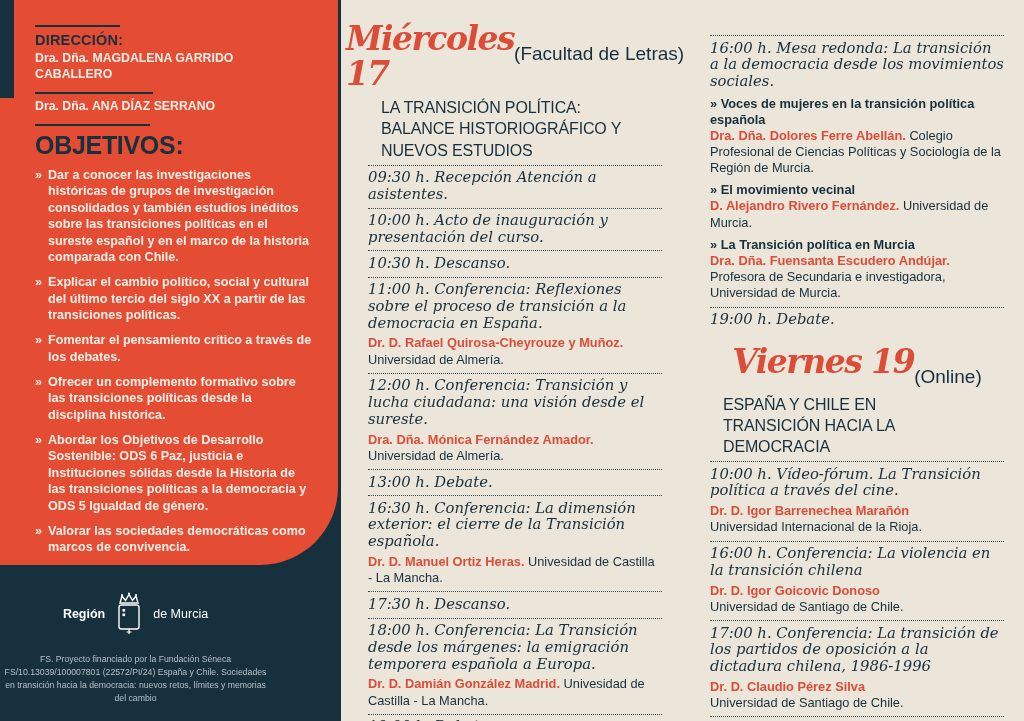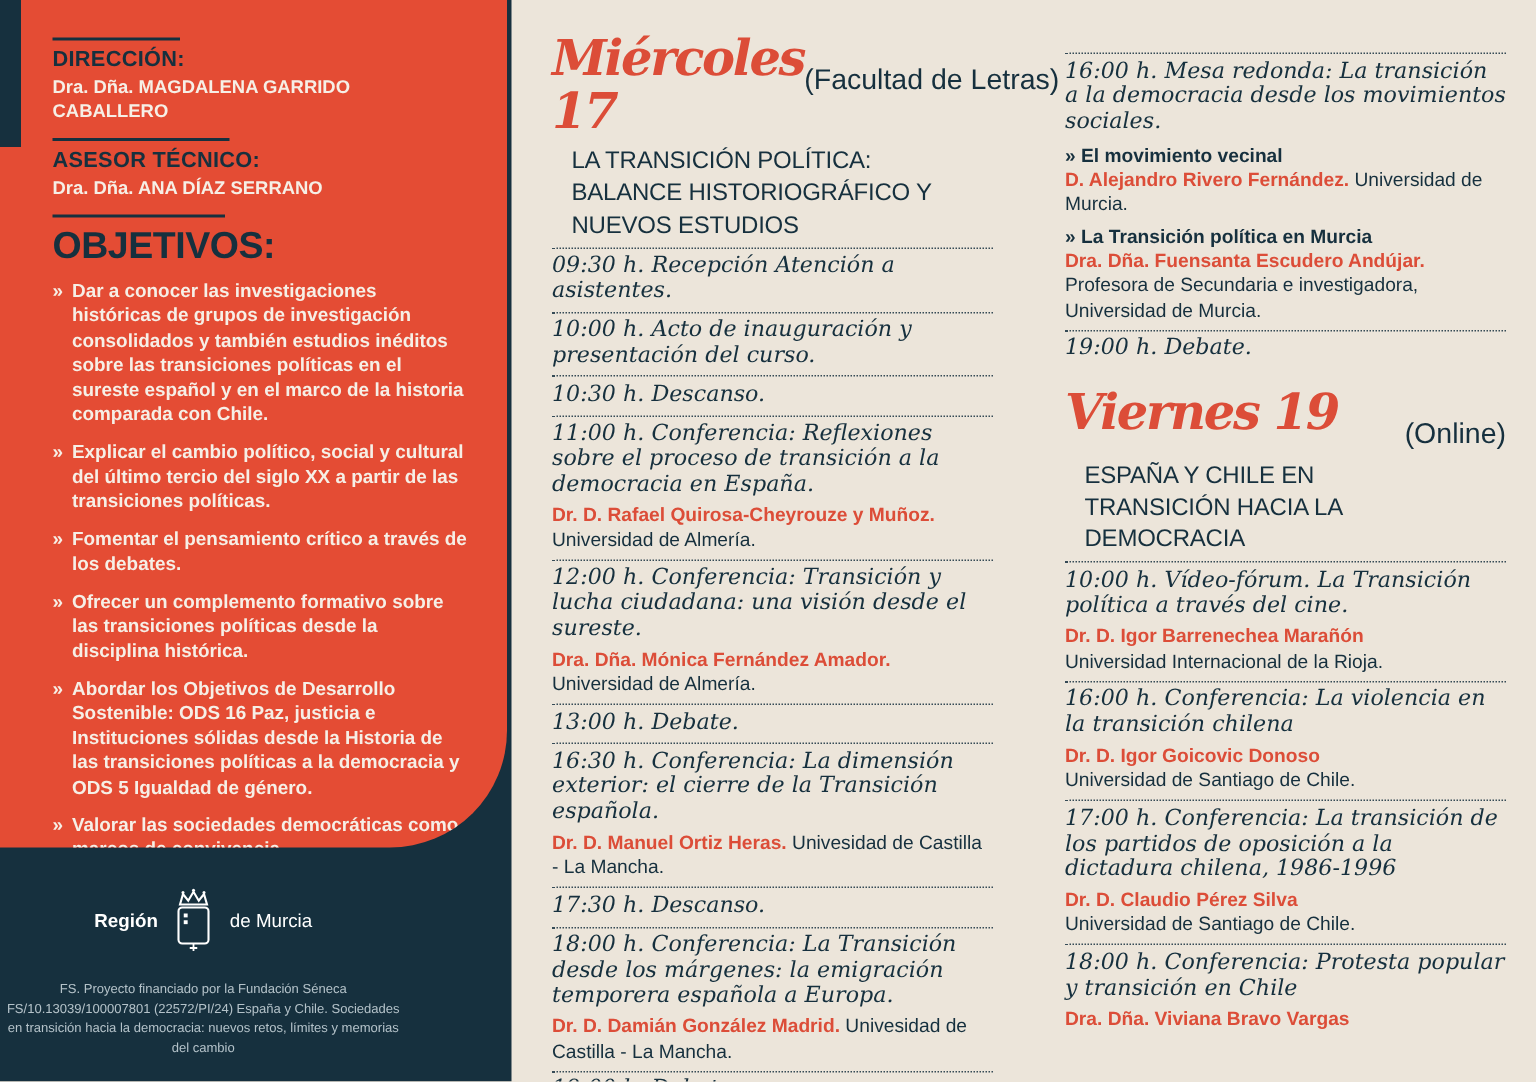--- a/index.html
+++ b/index.html
@@ -41,21 +41,21 @@
   .seneca-top{font-size:19px;font-weight:800;letter-spacing:.3px}
   .seneca-top sup{font-size:9px;font-weight:800;vertical-align:super}
   .seneca-sub{font-size:7.3px;font-weight:700;color:#ccd8dd;margin-top:3px;line-height:1.35}
   .fineprint{font-size:8.7px;line-height:1.5;color:#b4c2c9;text-align:center;
     max-width:288px;margin:16px auto 0}
 
   
   .content{flex:1;display:flex;padding:22px 20px 0 27px;gap:48px}
   .col{width:294px}
   .col-right{margin-top:13px}
-  .day-head{display:flex;justify-content:space-between;align-items:flex-start}
+  .day-head{display:flex;justify-content:center;align-items:flex-start}
   .day-title{font-family:"DejaVu Serif",serif;font-style:italic;font-weight:700;
     font-size:33px;color:var(--red-text);letter-spacing:-1.5px;line-height:1.05}
   .day-venue{font-size:19px;color:var(--navy);margin-top:21px;white-space:nowrap}
   .day-subtitle{font-size:16px;font-weight:400;line-height:1.32;color:var(--navy);
     letter-spacing:-.15px;margin:6px 13px 4px}
   .day-subtitle.narrow{max-width:220px}
   .sched-item{border-top:1px dotted var(--dot);padding:3.5px 0 5px}
   .time{font-family:"DejaVu Serif",serif;font-style:italic;font-size:14.8px;
     line-height:1.13;color:var(--navy)}
   .speaker{font-size:12.8px;line-height:1.27;color:var(--navy);margin-top:4px}
@@ -71,31 +71,30 @@
 
 <div class="page">
 
   <aside class="left-panel">
     <div class="red-block">
       <div class="lp-rule rw-85"></div>
       <h3 class="lp-head">DIRECCIÓN:</h3>
       <p class="lp-name">Dra. Dña. MAGDALENA GARRIDO CABALLERO</p>
 
       <div class="lp-rule rw-118"></div>
-      <h3 class="lp-head">ASESOR TÉCNICO:</h3>
       <p class="lp-name">Dra. Dña. ANA DÍAZ SERRANO</p>
 
       <div class="lp-rule rw-115"></div>
       <h2 class="lp-obj-head">OBJETIVOS:</h2>
       <ul class="lp-bullets">
         <li>Dar a conocer las investigaciones históricas de grupos de investigación consolidados y también estudios inéditos sobre las transiciones políticas en el sureste español y en el marco de la historia comparada con Chile.</li>
         <li>Explicar el cambio político, social y cultural del último tercio del siglo XX a partir de las transiciones políticas.</li>
         <li>Fomentar el pensamiento crítico a través de los debates.</li>
         <li>Ofrecer un complemento formativo sobre las transiciones políticas desde la disciplina histórica.</li>
-        <li>Abordar los Objetivos de Desarrollo Sostenible: ODS 16 Paz, justicia e Instituciones sólidas desde la Historia de las transiciones políticas a la democracia y ODS 5 Igualdad de género.</li>
+        <li>Abordar los Objetivos de Desarrollo Sostenible: ODS 6 Paz, justicia e Instituciones sólidas desde la Historia de las transiciones políticas a la democracia y ODS 5 Igualdad de género.</li>
         <li>Valorar las sociedades democráticas como marcos de convivencia.</li>
       </ul>
 
     </div>
     <div class="corner-tab"></div>
 
     <footer class="left-footer">
       <div class="logo-row">
         <div class="region-logo">
           <span class="region-left">Región</span>
@@ -169,20 +168,24 @@
         </header>
 
       </div>
     </section>
 
     <section class="col col-right">
       <div class="day-section">
         <div class="sched-item">
           <p class="time">16:00 h. Mesa redonda: La transición a la democracia desde los movimientos sociales.</p>
           <div class="topic">
+            <p class="topic-label">» Voces de mujeres en la transición política española</p>
+            <p class="speaker" style="margin-top:0"><span class="sp-name">Dra. Dña. Dolores Ferre Abellán.</span> <span class="sp-aff">Colegio Profesional de Ciencias Políticas y Sociología de la Región de Murcia.</span></p>
+          </div>
+          <div class="topic">
             <p class="topic-label">» El movimiento vecinal</p>
             <p class="speaker" style="margin-top:0"><span class="sp-name">D. Alejandro Rivero Fernández.</span> <span class="sp-aff">Universidad de Murcia.</span></p>
           </div>
           <div class="topic">
             <p class="topic-label">» La Transición política en Murcia</p>
             <p class="speaker" style="margin-top:0"><span class="sp-name">Dra. Dña. Fuensanta Escudero Andújar.</span> <span class="sp-aff">Profesora de Secundaria e investigadora, Universidad de Murcia.</span></p>
           </div>
         </div>
         <div class="sched-item">
           <p class="time">19:00 h. Debate.</p>

